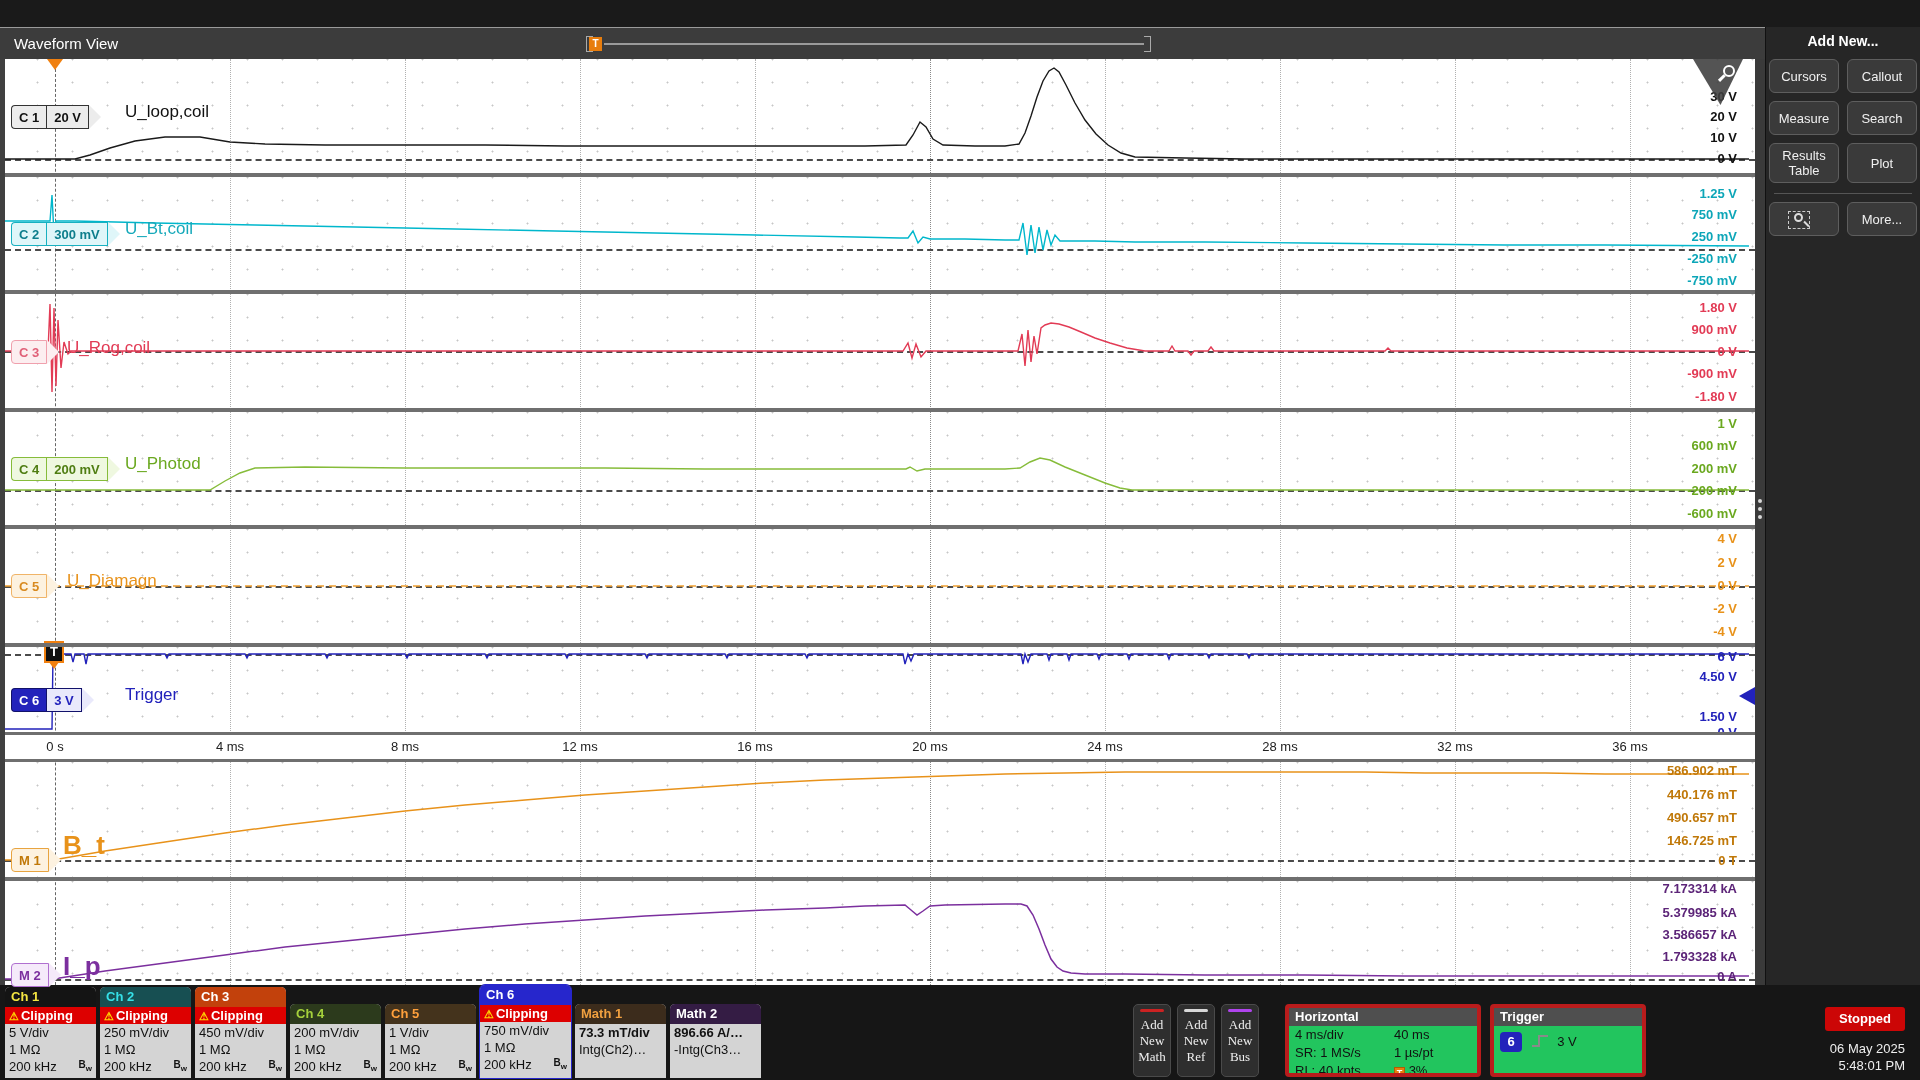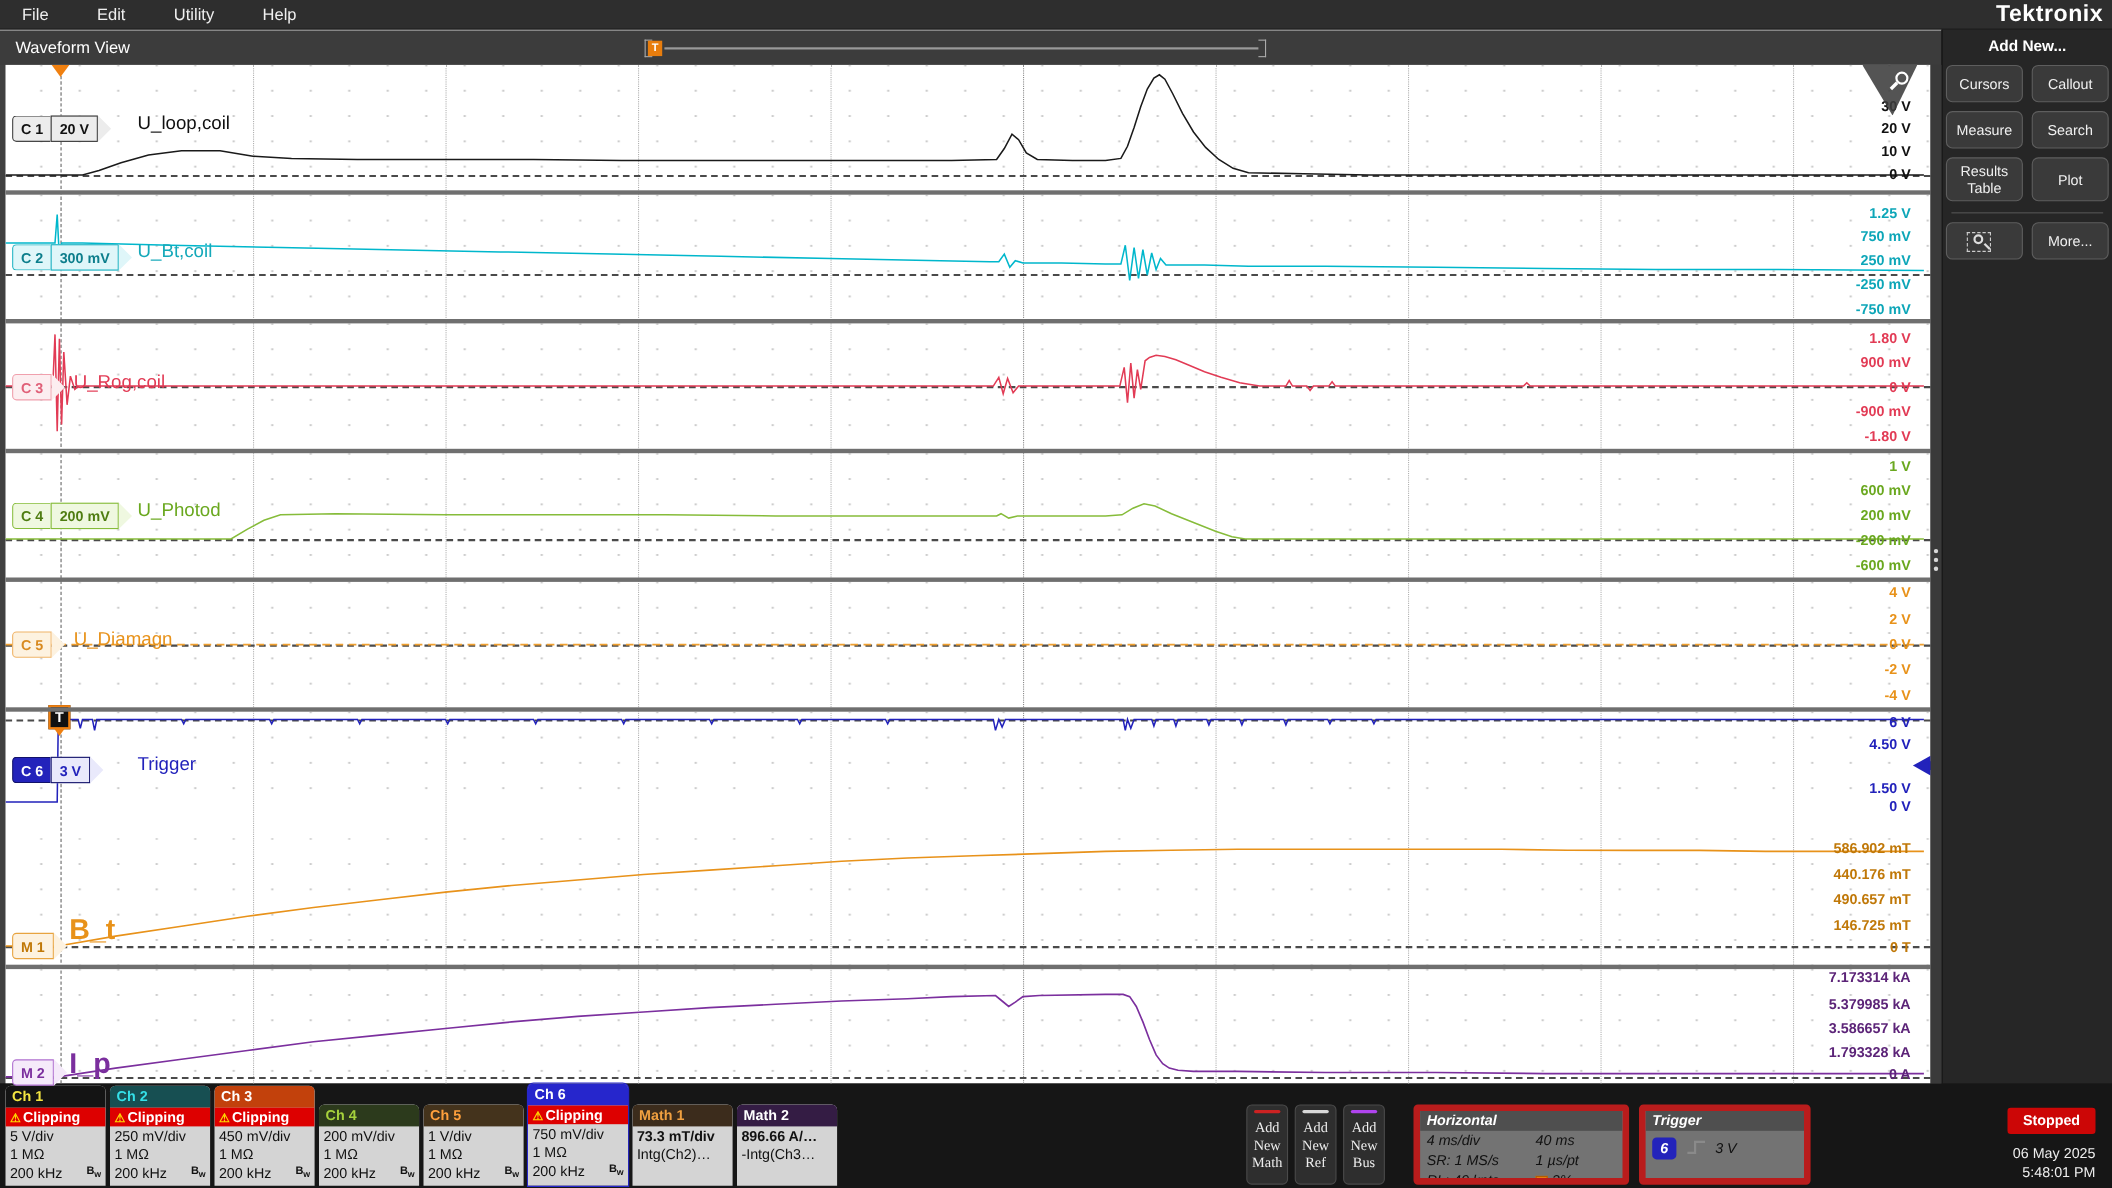--- a/index.html
+++ b/index.html
@@ -96,42 +96,35 @@
   .clip { height:17px; background:#dd0000; color:#fff; font-size:13px; font-weight:bold; padding:0 4px; line-height:17px; }
   .clip .warn { color:#ffd800; font-size:11px; margin-right:2px; }
   .brow { height:17px; font-size:13px; color:#111; padding:0 4px; line-height:17px; white-space:nowrap; position:relative; }
   .brow.bold { font-weight:bold; }
   .bw { position:absolute; right:4px; top:-2px; font-size:10px; color:#111; font-weight:bold; }
   .bw sub { font-size:8px; }
 
   .addbtn { position:absolute; bottom:3px; width:38px; height:73px; background:#2e2e2e; border:1px solid #4a4a4a; border-radius:5px; color:#eee; font-size:13px; text-align:center; display:flex; align-items:center; justify-content:center; line-height:16px; cursor:pointer;font-family:Liberation Serif, serif; }
   .addbtn i { position:absolute; top:4px; left:6px; right:6px; height:3px; border-radius:2px; }
 
-  .panel { position:absolute; bottom:3px; height:73px; background:#737373; border:6px solid #b91c1c; border-radius:4px; overflow:hidden;font-style:italic; }
+  .panel { position:absolute; bottom:3px; height:73px; background:#22c55e; border:4px solid #b91c1c; border-radius:4px; overflow:hidden; }
   .panel .ph { height:18px; background:#4f4f4f; color:#fff; font-size:13px; font-weight:bold; padding:1px 6px; }
   .panel .pr { font-size:13px; color:#111; padding:0 6px; height:18px; line-height:18px; position:relative; white-space:nowrap; }
   .panel .pr .c2col { position:absolute; left:105px; top:0; }
   .minitflag { display:inline-block; width:11px; height:12px; background:#e87d0d; border:1px solid #b35c00; color:#fff; font-size:9px; font-weight:bold; text-align:center; line-height:11px; vertical-align:-1px; }
 
   .srcbadge { display:inline-block; min-width:22px; background:#2323bb; color:#fff; border-radius:4px; text-align:center; font-size:13px; font-weight:bold; padding:1px 4px; }
   .stoppedbtn { position:absolute; right:15px; bottom:49px; width:80px; height:24px; background:#cc0606; color:#fff; font-size:13px; font-weight:bold; text-align:center; line-height:24px; border-radius:3px; cursor:pointer; }
   .dt { position:absolute; right:15px; bottom:6px; color:#eee; font-size:13px; text-align:right; line-height:17px; }
 </style>
 </head>
 <body>
 
 <div class="app">
 
-  <div class="menubar">
-    <span class="mitem">File</span>
-    <span class="mitem">Edit</span>
-    <span class="mitem">Utility</span>
-    <span class="mitem">Help</span>
-    <span class="brand">Tektronix</span>
-  </div>
 
   <div class="wave-region">
     <div class="tabbar">
       <span class="tabname">Waveform View</span>
       <div class="recview">
         <div class="rv-lbrk"></div>
         <div class="rv-t">T</div>
         <div class="rv-line"></div>
         <div class="rv-rbrk"></div>
       </div>
@@ -258,20 +251,32 @@
             <span class="tip"></span>
         </div>
         <span class="lbl" style="left:120px;top:38px;color:#2222bb">Trigger</span>
         <span class="scl" style="top:2px;color:#2222bb">6 V</span>
         <span class="scl" style="top:22px;color:#2222bb">4.50 V</span>
         <div class="trg-arrow" style="top:40px"></div>
         <span class="scl" style="top:62px;color:#2222bb">1.50 V</span>
         <span class="scl" style="top:78px;color:#2222bb">0 V</span>
       </div>
 
+      <div class="axis">
+        <span class="tick" style="left:50px">0 s</span>
+        <span class="tick" style="left:225px">4 ms</span>
+        <span class="tick" style="left:400px">8 ms</span>
+        <span class="tick" style="left:575px">12 ms</span>
+        <span class="tick" style="left:750px">16 ms</span>
+        <span class="tick" style="left:925px">20 ms</span>
+        <span class="tick" style="left:1100px">24 ms</span>
+        <span class="tick" style="left:1275px">28 ms</span>
+        <span class="tick" style="left:1450px">32 ms</span>
+        <span class="tick" style="left:1625px">36 ms</span>
+      </div>
 
       <div class="slot" style="top:703px;height:115px">
         <div class="zline" style="top:98px"></div>
         <svg viewBox="0 0 1750 115" preserveAspectRatio="none">
             <polyline fill="none" stroke-width="1.5" points="0,98 48,98 100,89 160,80 220,71 280,63 340,56 400,49 460,43 520,38 580,33 640,29 700,25 760,21 820,18 880,16 940,14 1000,12 1060,11 1120,10 1180,10 1240,10 1300,10 1360,10 1420,11 1480,11 1540,11 1600,12 1660,12 1744,12" stroke="#e8921a"></polyline>
           </svg>
         <div class="chbadge m1-b" style="left:6px;top:86px">
           <span class="seg only">M 1</span>
             <span class="tip"></span>
         </div>

